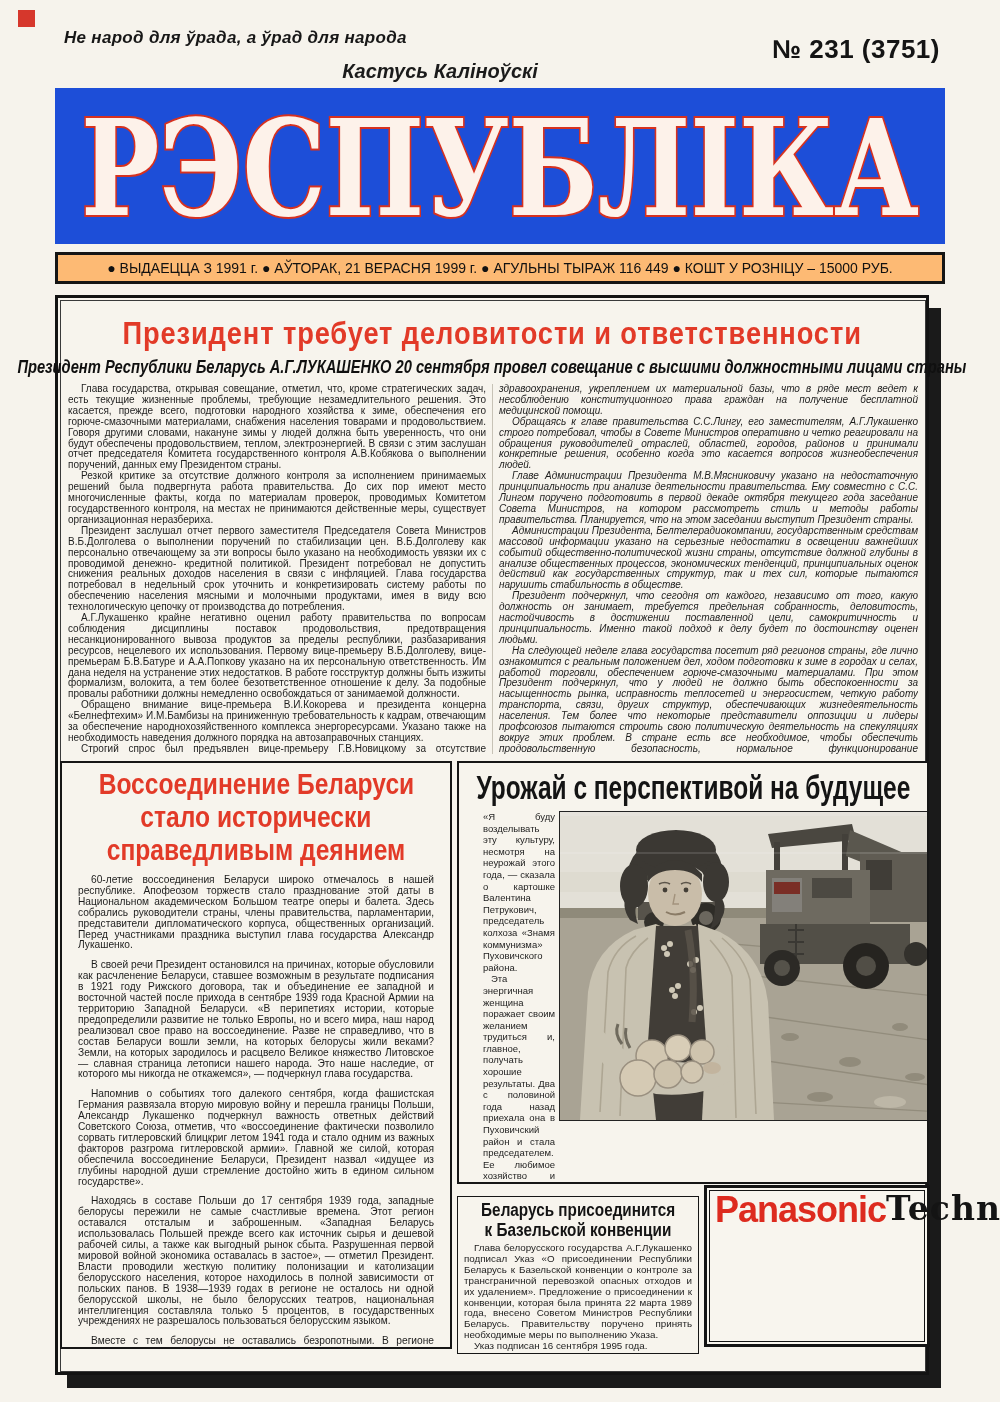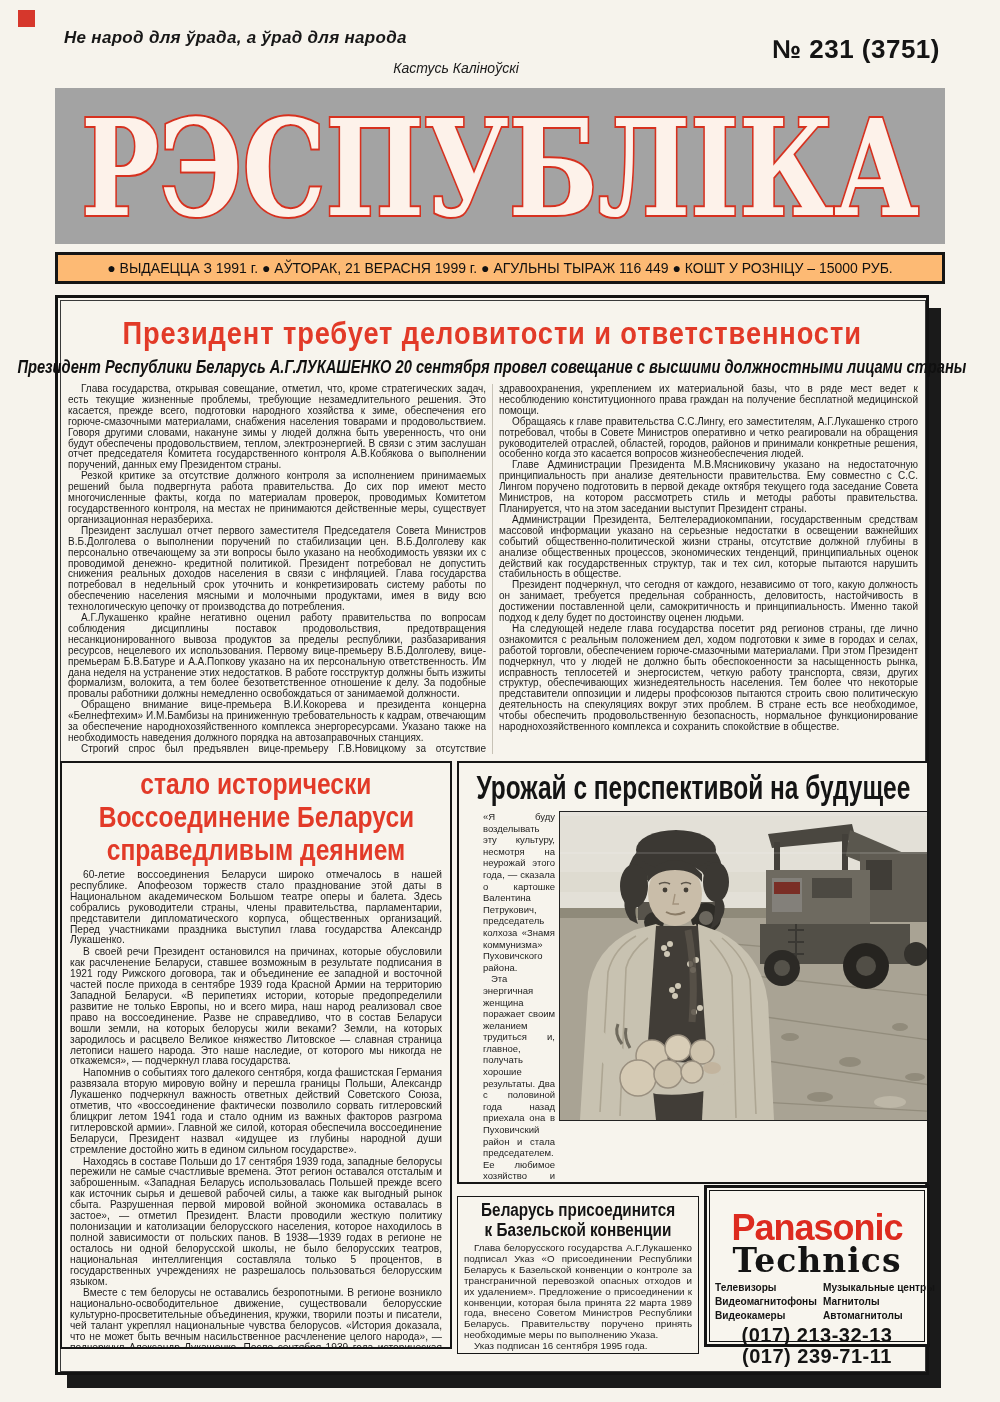--- a/index.html
+++ b/index.html
@@ -2,70 +2,70 @@
 <html lang="ru"><head>
 <meta charset="utf-8">
 <style>
   html,body{margin:0;padding:0;}
   body{background:#d8d5cd;font-family:"Liberation Sans",sans-serif;}
   .sheet{position:relative;width:1000px;height:1402px;background:#f6f3ec;overflow:hidden;margin:0 auto;}
   .abs{position:absolute;}
   
   .corner-mark{left:18px;top:10px;width:17px;height:17px;background:#d6372c;}
   .motto{left:64px;top:28px;font-size:17px;font-weight:bold;font-style:italic;color:#171717;letter-spacing:.3px;}
-  .motto-author{left:316px;top:60px;width:280px;text-align:center;font-size:14px;font-weight:normal;font-style:italic;color:#1b1b1b;}
+  .motto-author{left:300px;top:60px;width:280px;text-align:center;font-size:20px;font-weight:bold;font-style:italic;color:#1b1b1b;}
   .issue-no{left:772px;top:34px;font-size:26px;font-weight:bold;color:#141414;letter-spacing:.5px;}
   
-  .masthead-band{left:55px;top:88px;width:890px;height:156px;background:#a3a3a3;}
+  .masthead-band{left:55px;top:88px;width:890px;height:156px;background:#1d4ed8;}
   .masthead-band svg{display:block;}
   
   .dateline{left:55px;top:252px;width:890px;height:32px;background:#fdba74;border:3px solid #151515;box-sizing:border-box;
     display:flex;align-items:center;justify-content:center;font-size:14px;font-weight:normal;color:#111;white-space:nowrap;}
   
   .frame{left:55px;top:295px;width:874px;height:1080px;border:3px solid #131313;box-sizing:border-box;background:#f7f4ed;
     box-shadow:12px 13px 0 #1a1a1a;}
   .frame-inner{left:60px;top:300px;width:864px;height:1070px;border:1px solid #3a3a3a;pointer-events:none;}
   
   .center-line{display:flex;justify-content:center;align-items:center;}
   .squeeze{display:inline-block;white-space:nowrap;transform-origin:center;}
   .hl-red{color:#e23a28;font-weight:bold;}
   .president-headline{left:66px;top:314px;width:852px;height:40px;}
   .president-headline .squeeze{font-size:31px;transform:scaleX(.88);letter-spacing:1px;}
   .president-subhead{left:66px;top:355px;width:852px;height:24px;}
   .president-subhead .squeeze{font-size:17.5px;font-weight:bold;font-style:italic;transform:scaleX(.84);color:#101010;}
   
   .president-body{left:68px;top:384px;width:850px;height:370px;overflow:hidden;display:flex;}
   .pcol{width:50%;box-sizing:border-box;font-size:10px;line-height:10.9px;text-align:justify;color:#1d1d1d;}
   .pcol.l{padding-right:6px;border-right:1px solid #c7c2b6;}
-  .pcol.r{padding-left:6px;}
+  .pcol.r{padding-left:6px;font-style:italic;}
   .pcol p{margin:0;text-indent:13px;}
   .pcol p.noindent{text-indent:0;}
   
   .artbox{border:2px solid #161616;box-sizing:border-box;background:#f7f4ed;}
   .reunion-box{left:60px;top:761px;width:392px;height:588px;padding:4px 7px;overflow:hidden;}
   .reunion-headline{width:100%;line-height:33px;}
   .reunion-headline .squeeze{font-size:30px;transform:scaleX(.82);}
   .reunion-text{margin-top:4px;font-size:10.2px;line-height:10.9px;text-align:justify;color:#1d1d1d;}
-  .reunion-text p{margin:1px;text-indent:13px;}
+  .reunion-text p{margin:9px;text-indent:13px;}
   .harvest-box{left:457px;top:761px;width:472px;height:423px;padding:2px 24px;overflow:hidden;}
   .harvest-headline{width:100%;height:44px;}
   .harvest-headline .squeeze{font-size:34px;color:#141414;font-weight:bold;transform:scaleX(.72);}
   .harvest-row{display:flex;margin-top:2px;}
   .harvest-col{width:72px;font-size:9.5px;line-height:11.6px;text-align:justify;color:#1d1d1d;}
   .harvest-col p{margin:0;text-indent:8px;}
   .harvest-col p.noindent{text-indent:0;}
   .photo-wrap{width:384px;height:308px;margin-left:4px;border:1px solid #222;background:#cfccc2;}
   .basel-box{left:457px;top:1189px;width:242px;height:158px;padding:3px 6px;overflow:hidden;border-width:1px;margin-top:7px;}
   .basel-headline{line-height:20px;}
   .basel-headline .squeeze{font-size:18px;color:#141414;font-weight:bold;transform:scaleX(.85);}
   .basel-text{margin-top:3px;font-size:9.8px;line-height:10.9px;text-align:justify;color:#1d1d1d;}
   .basel-text p{margin:0;text-indent:10px;}
   
   .ad-box{left:704px;top:1185px;width:226px;height:162px;border:3px solid #141414;box-sizing:border-box;background:#f8f5ee;padding:2px;}
-  .ad-inner{border:1px solid #141414;height:100%;box-sizing:border-box;padding:20px 5px;display:flex;flex-direction:column;}
+  .ad-inner{border:1px solid #141414;height:100%;box-sizing:border-box;padding:2px 5px;display:flex;flex-direction:row;}
   .ad-brand1{text-align:center;font-size:36px;line-height:34px;font-weight:bold;color:#dd2b1f;letter-spacing:-1px;}
   .ad-brand2{text-align:center;font-family:"DejaVu Serif",serif;font-size:33px;line-height:32px;font-weight:bold;color:#141414;letter-spacing:1px;}
   .ad-items{display:grid;grid-template-columns:104px 1fr;column-gap:4px;row-gap:2px;margin-top:4px;font-size:11px;font-weight:bold;color:#141414;white-space:nowrap;}
   .ad-items span{display:inline-block;transform:scaleX(.92);transform-origin:left;}
   .ad-phones{margin-top:4px;text-align:center;font-size:20px;line-height:21px;font-weight:bold;color:#141414;letter-spacing:.5px;}
 </style>
 </head>
 <body>
 
 <div class="sheet">
@@ -109,24 +109,24 @@
       <p>Обращаясь к главе правительства С.С.Лингу, его заместителям, А.Г.Лукашенко строго потребовал, чтобы в Совете Министров оперативно и четко реагировали на обращения руководителей отраслей, областей, городов, районов и принимали конкретные решения, особенно когда это касается вопросов жизнеобеспечения людей.</p>
       <p>Главе Администрации Президента М.В.Мясниковичу указано на недостаточную принципиальность при анализе деятельности правительства. Ему совместно с С.С. Лингом поручено подготовить в первой декаде октября текущего года заседание Совета Министров, на котором рассмотреть стиль и методы работы правительства. Планируется, что на этом заседании выступит Президент страны.</p>
       <p>Администрации Президента, Белтелерадиокомпании, государственным средствам массовой информации указано на серьезные недостатки в освещении важнейших событий общественно-политической жизни страны, отсутствие должной глубины в анализе общественных процессов, экономических тенденций, принципиальных оценок действий как государственных структур, так и тех сил, которые пытаются нарушить стабильность в обществе.</p>
       <p>Президент подчеркнул, что сегодня от каждого, независимо от того, какую должность он занимает, требуется предельная собранность, деловитость, настойчивость в достижении поставленной цели, самокритичность и принципиальность. Именно такой подход к делу будет по достоинству оценен людьми.</p>
       <p>На следующей неделе глава государства посетит ряд регионов страны, где лично ознакомится с реальным положением дел, ходом подготовки к зиме в городах и селах, работой торговли, обеспечением горюче-смазочными материалами. При этом Президент подчеркнул, что у людей не должно быть обеспокоенности за насыщенность рынка, исправность теплосетей и энергосистем, четкую работу транспорта, связи, других структур, обеспечивающих жизнедеятельность населения. Тем более что некоторые представители оппозиции и лидеры профсоюзов пытаются строить свою политическую деятельность на спекуляциях вокруг этих проблем. В стране есть все необходимое, чтобы обеспечить продовольственную безопасность, нормальное функционирование народнохозяйственного комплекса и сохранить спокойствие в обществе.</p>
     </div>
   </div>
 
   <div class="abs artbox reunion-box">
     <div class="reunion-headline center-line">
+      <span class="squeeze hl-red">Воссоединение Беларуси</span>
+    </div>
+    <div class="reunion-headline center-line">
       <span class="squeeze hl-red">стало исторически</span>
-    </div>
-    <div class="reunion-headline center-line">
-      <span class="squeeze hl-red">Воссоединение Беларуси</span>
     </div>
     <div class="reunion-headline center-line">
       <span class="squeeze hl-red">справедливым деянием</span>
     </div>
     <div class="reunion-text">
       <p>60-летие воссоединения Беларуси широко отмечалось в нашей республике. Апофеозом торжеств стало празднование этой даты в Национальном академическом Большом театре оперы и балета. Здесь собрались руководители страны, члены правительства, парламентарии, представители дипломатического корпуса, общественных организаций. Перед участниками праздника выступил глава государства Александр Лукашенко.</p>
       <p>В своей речи Президент остановился на причинах, которые обусловили как расчленение Беларуси, ставшее возможным в результате подписания в 1921 году Рижского договора, так и объединение ее западной и восточной частей после прихода в сентябре 1939 года Красной Армии на территорию Западной Беларуси. «В перипетиях истории, которые предопределили развитие не только Европы, но и всего мира, наш народ реализовал свое право на воссоединение. Разве не справедливо, что в состав Беларуси вошли земли, на которых белорусы жили веками? Земли, на которых зародилось и расцвело Великое княжество Литовское — славная страница летописи нашего народа. Это наше наследие, от которого мы никогда не откажемся», — подчеркнул глава государства.</p>
       <p>Напомнив о событиях того далекого сентября, когда фашистская Германия развязала вторую мировую войну и перешла границы Польши, Александр Лукашенко подчеркнул важность ответных действий Советского Союза, отметив, что «воссоединение фактически позволило сорвать гитлеровский блицкриг летом 1941 года и стало одним из важных факторов разгрома гитлеровской армии». Главной же силой, которая обеспечила воссоединение Беларуси, Президент назвал «идущее из глубины народной души стремление достойно жить в едином сильном государстве».</p>
       <p>Находясь в составе Польши до 17 сентября 1939 года, западные белорусы пережили не самые счастливые времена. Этот регион оставался отсталым и заброшенным. «Западная Беларусь использовалась Польшей прежде всего как источник сырья и дешевой рабочей силы, а также как выгодный рынок сбыта. Разрушенная первой мировой войной экономика оставалась в застое», — отметил Президент. Власти проводили жесткую политику полонизации и католизации белорусского населения, которое находилось в полной зависимости от польских панов. В 1938—1939 годах в регионе не осталось ни одной белорусской школы, не было белорусских театров, национальная интеллигенция составляла только 5 процентов, в государственных учреждениях не разрешалось пользоваться белорусским языком.</p>
       <p>Вместе с тем белорусы не оставались безропотными. В регионе возникло национально-освободительное движение, существовали белорусские культурно-просветительные объединения, кружки, творили поэты и писатели, чей талант укреплял национальные чувства белорусов. «История доказала, что не может быть вечным насильственное расчленение целого народа», — подчеркнул Александр Лукашенко. После сентября 1939 года историческая справедливость восторжествовала, и белорусы впервые получили возможность развивать свою государственность в рамках единого национально-территориального образования.</p>

